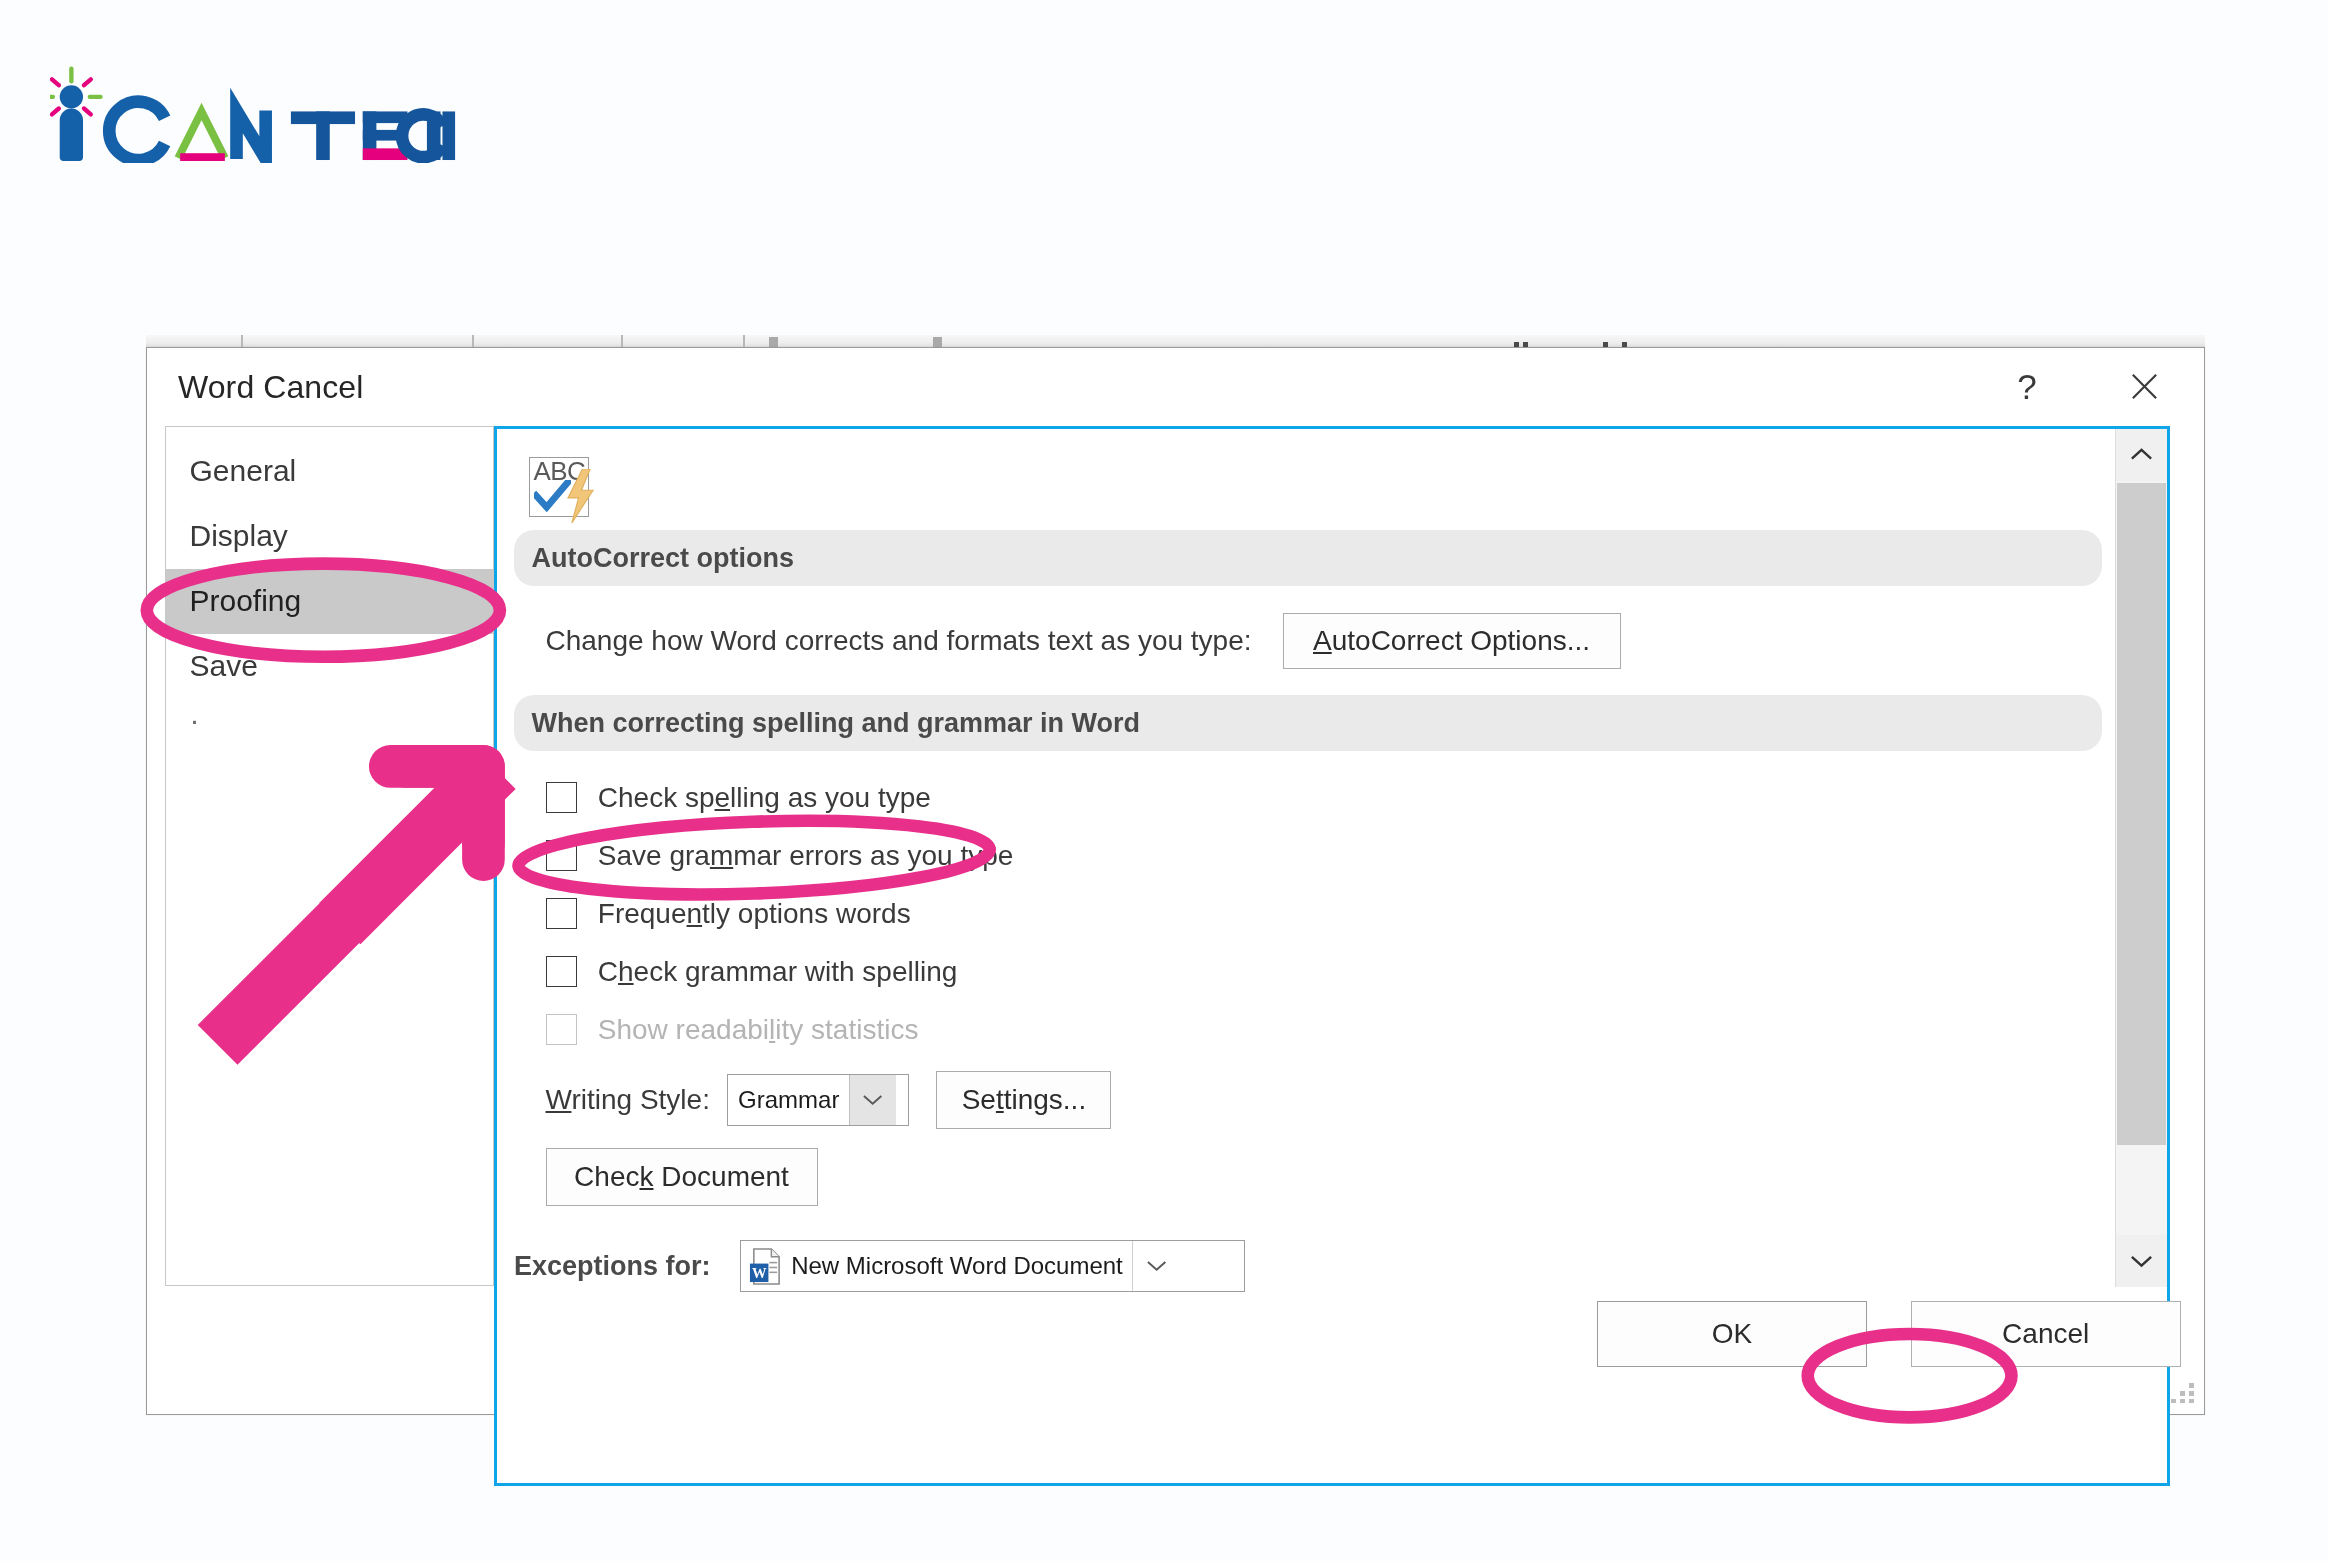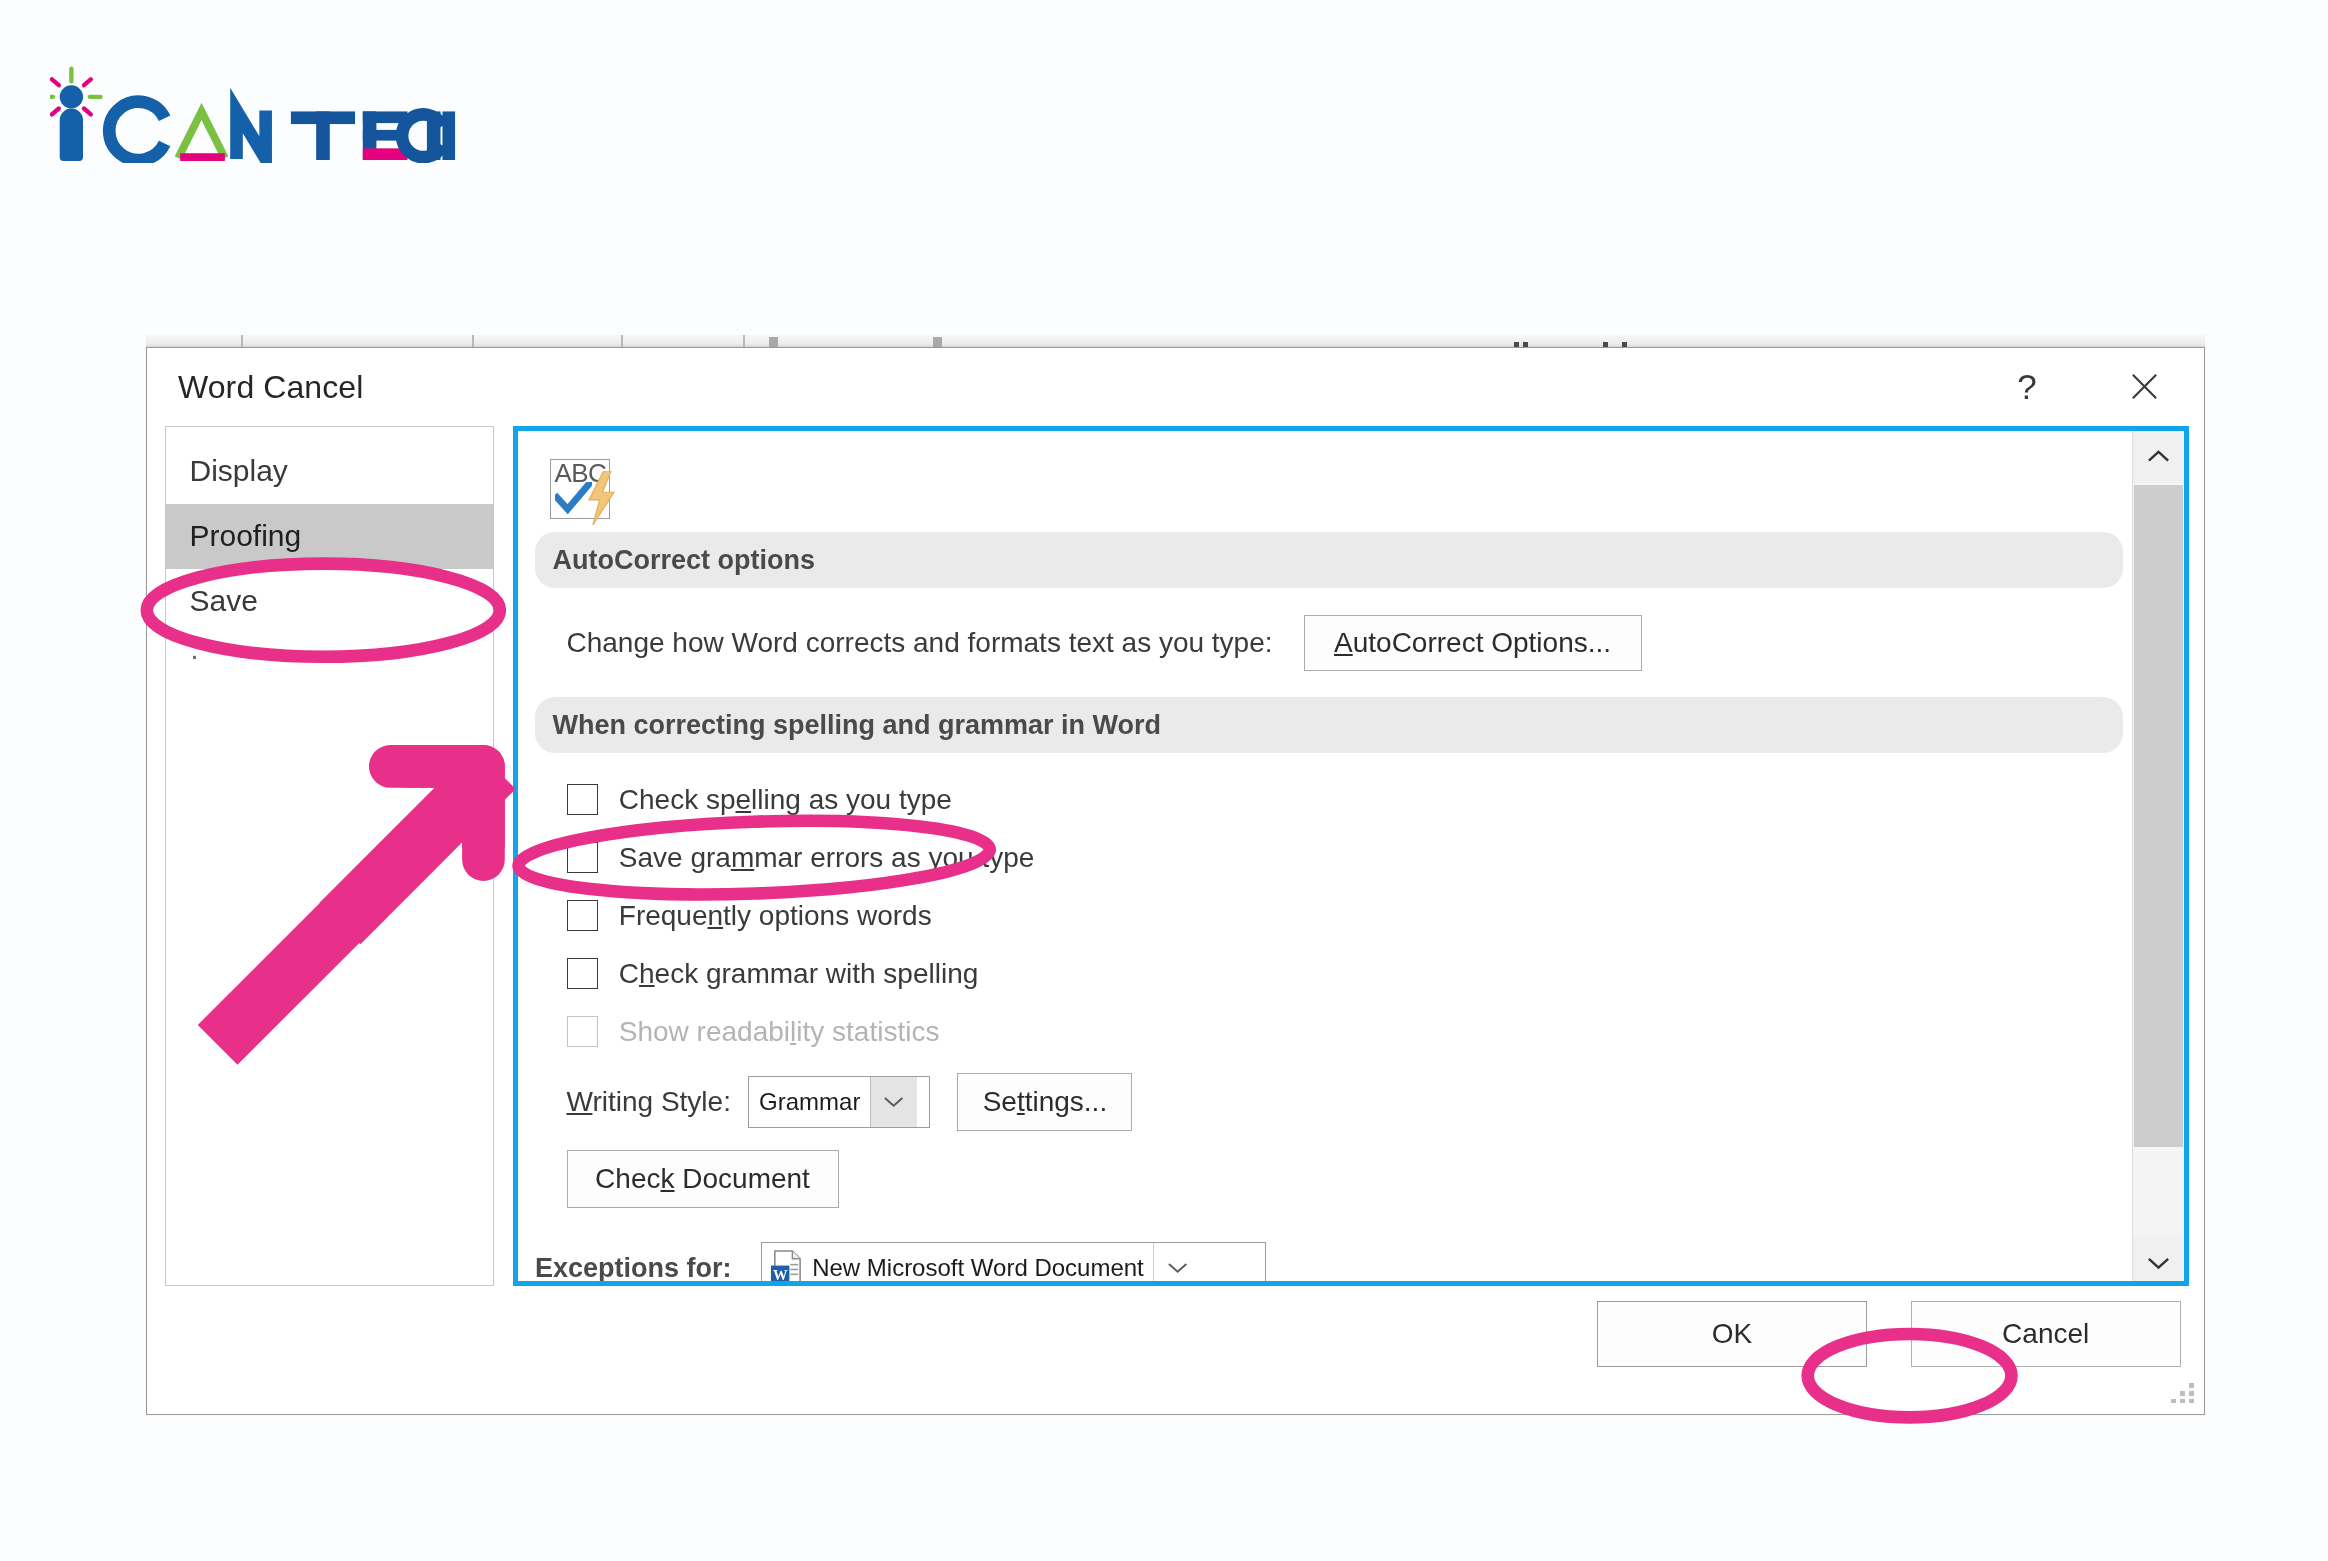--- a/index.html
+++ b/index.html
@@ -134,24 +134,24 @@
     height: 43px;
     display: flex;
     align-items: center;
     padding-left: 24px;
     font-size: 30px;
     color: #6a6a6a;
   }
 
   
   #content-pane {
-    margin-left: 19px;
+    margin-left: 0;
     width: 1676px;
-    height: 860px;
-    border: 5px solid #0ea5e9;
+    height: 1060px;
+    border: 3px solid #0ea5e9;
     background: #ffffff;
     position: relative;
     overflow: hidden;
     flex: none;
   }
   #content-inner {
     position: absolute;
     left: 0; top: 0;
     width: 1622px;
     height: 860px;
@@ -488,20 +488,23 @@
         <svg width="33" height="33" viewBox="0 0 34 34">
           <line x1="5" y1="5" x2="29" y2="29" stroke="#3a3a3a" stroke-width="2.2"></line>
           <line x1="29" y1="5" x2="5" y2="29" stroke="#3a3a3a" stroke-width="2.2"></line>
         </svg>
       </div>
     </div>
 
     <div id="body-area">
 
       <div id="nav-pane">
+        <div class="nav-item">
+          <span>General</span>
+        </div>
         <div class="nav-item">
           <span>Display</span>
         </div>
         <div class="nav-item active">
           <span>Proofing</span>
         </div>
         <div class="nav-item">
           <span>Save</span>
         </div>
         <div class="nav-dot">·</div>

